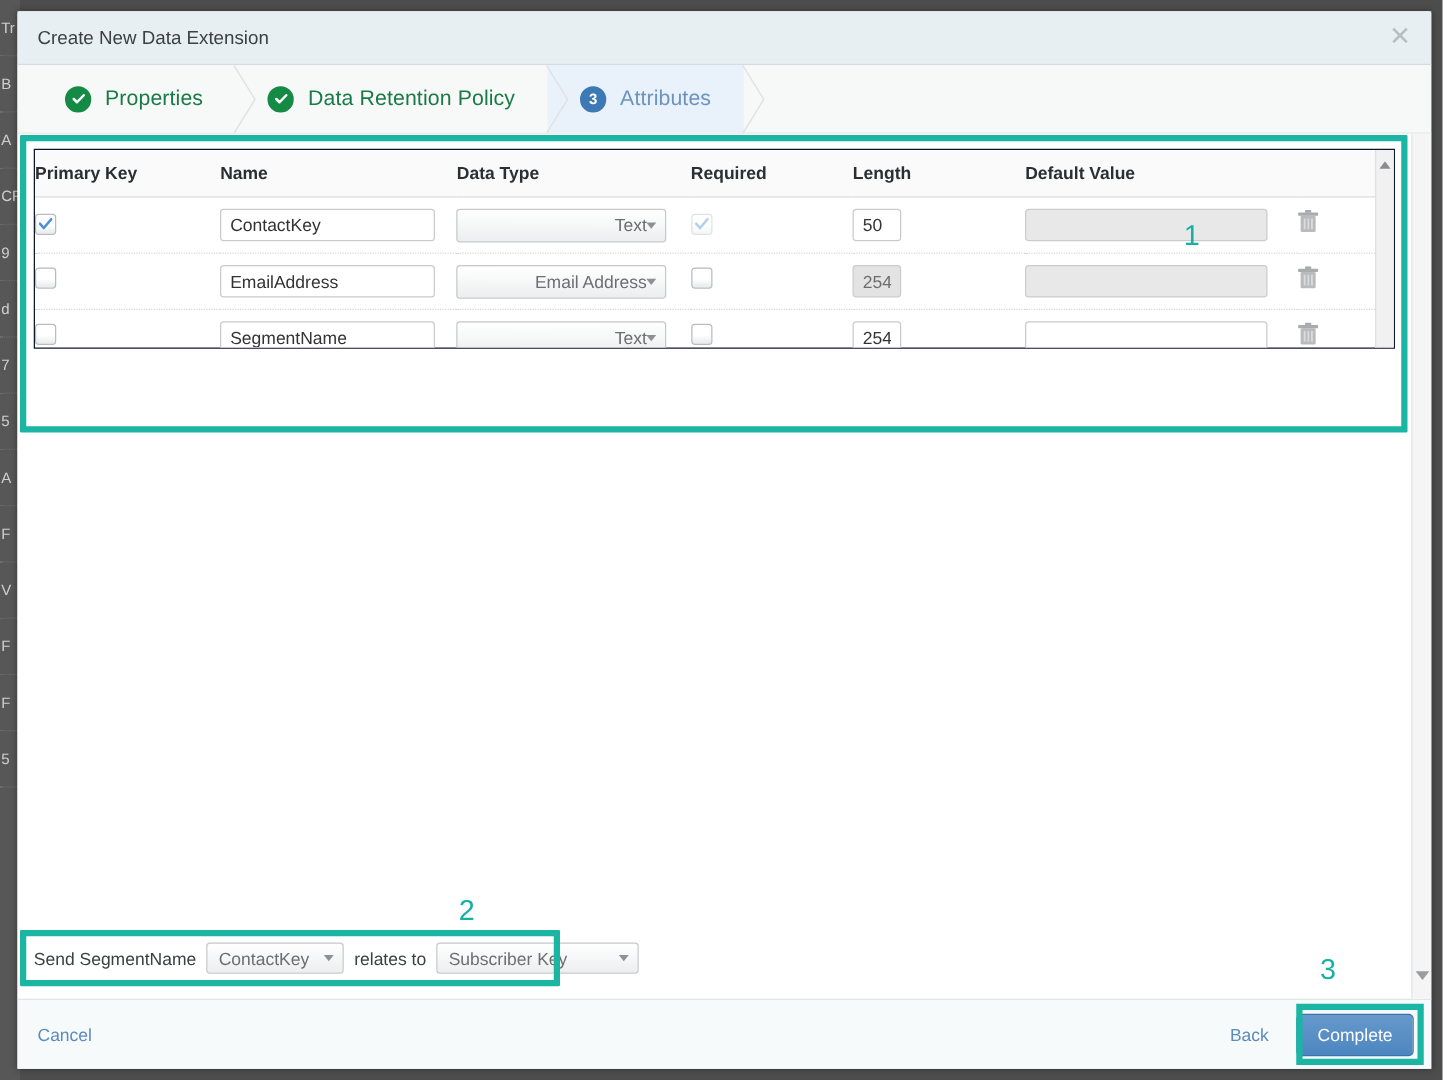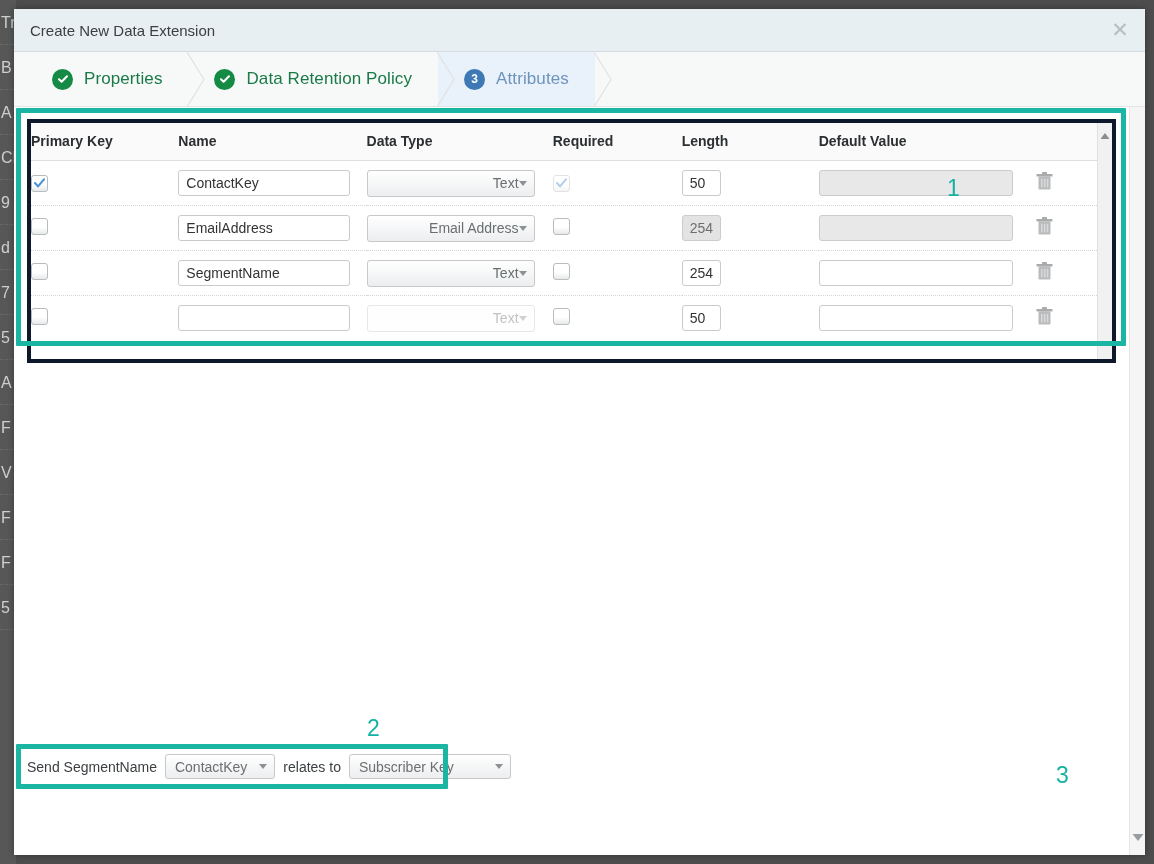--- a/index.html
+++ b/index.html
@@ -11,21 +11,21 @@
     font-family: "Liberation Sans", sans-serif;
   }
   body { background: #4d4d4d; position: relative; }
 
   
   #bg-sliver {
     position: absolute; left: 0; top: 0; width: 16px; height: 864px;
     background: #575757; z-index: 0; overflow: hidden;
   }
   #bg-sliver .bg-row {
-    height: 45px; line-height: 45px; font-size: 16px;
+    height: 45px; line-height: 45px; font-size: 12px;
     color: #cfcfcf; padding-left: 1px;
     border-bottom: 1px dotted #6b6b6b;
     white-space: nowrap; overflow: hidden;
   }
 
   
   #modal {
     position: absolute; left: 14px; top: 9px;
     width: 1131px; height: 846px;
     background: #ffffff; z-index: 5;
@@ -102,22 +102,22 @@
     position: absolute; color: #14b2a2; font-size: 23px; z-index: 25;
     font-family: "Liberation Sans", sans-serif;
   }
   #ann-1 { left: 933px; top: 68px; }
   #ann-2 { left: 353px; top: 608px; }
   #ann-3 { left: 1056px; top: 762px; z-index: 60; }
 
   
   #attr-panel {
     position: absolute; left: 13px; top: 12px;
-    width: 1089px; height: 244px;
-    border: 4px solid #0f172a; background: #fff;
+    width: 1089px; height: 160px;
+    border: 1px solid #0f172a; background: #fff;
     display: flex;
   }
   #attr-scrollarea { flex: 1 1 auto; overflow: hidden; }
   #attr-scrollbar {
     flex: 0 0 15px; background: #f1f1f1;
     border-left: 1px solid #e0e0e0; position: relative;
   }
   #attr-scrollbar .arrow-up {
     position: absolute; top: 3px; left: 50%; transform: translateX(-50%);
     cursor: pointer;
@@ -444,15 +444,23 @@
 
     <div id="body-scroll">
       <span class="arrow-down">
         <svg width="11" height="8" viewBox="0 0 11 8">
             <polygon points="0,1 11,1 5.5,8" fill="#9a9d9f"></polygon>
           </svg>
       </span>
     </div>
   </div>
 
+  <div id="footer">
+    <span id="cancel-link">Cancel</span>
+    <div id="footer-right">
+      <span id="back-link">Back</span>
+      <button id="complete-btn">Complete</button>
+    </div>
+    <div id="hl-3"></div>
+  </div>
 </div>
 
 <div class="ann-num" id="ann-3">3</div>
 
 </body></html>

